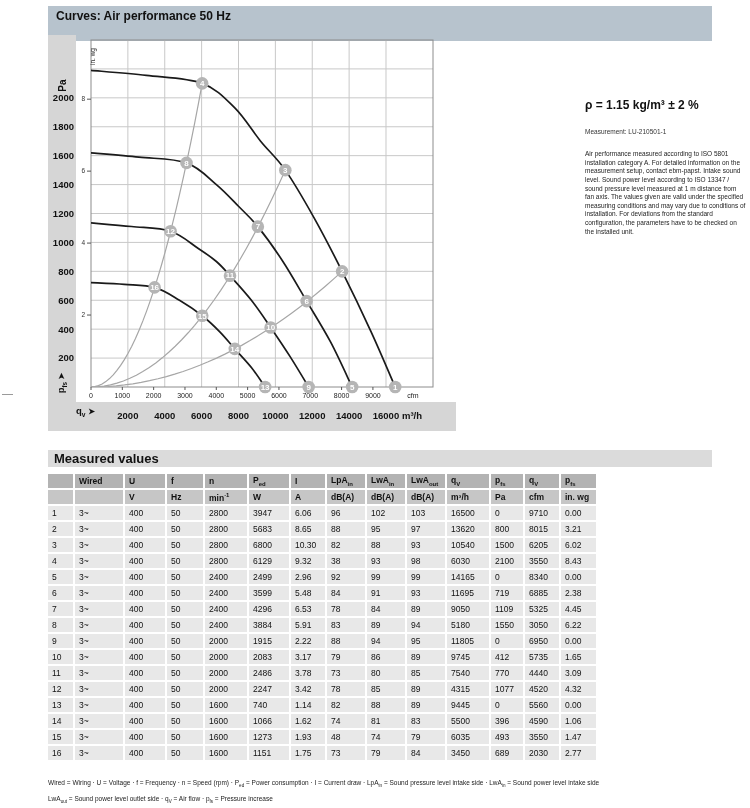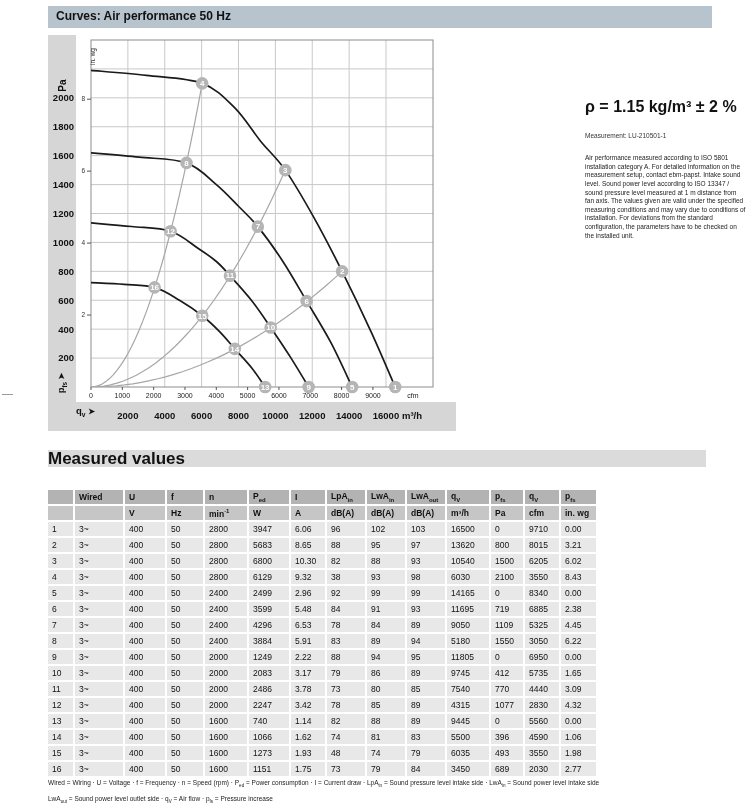--- a/index.html
+++ b/index.html
@@ -1,19 +1,19 @@
 <!DOCTYPE html>
 <html><head>
 <meta charset="utf-8">
 <style>
   html,body{margin:0;padding:0;}
   body{width:750px;height:808px;position:relative;background:#fff;
        font-family:"Liberation Sans",sans-serif;color:#111;overflow:hidden;}
 
-  .title-bar{position:absolute;left:48px;top:6px;width:656px;height:22px;
+  .title-bar{position:absolute;left:48px;top:6px;width:656px;height:35px;
     background:#b7c3cd;font-size:12px;font-weight:bold;line-height:21px;
     padding-left:8px;color:#111;}
 
   .crop-mark{position:absolute;left:2px;top:394px;width:11px;height:1px;background:#9a9a9a;}
 
   
   .chart{position:absolute;left:48px;top:35px;width:412px;height:398px;}
   .strip-left{position:absolute;left:0;top:0;width:28px;height:396px;background:#d6d6d6;}
   .strip-bottom{position:absolute;left:0;top:367px;width:408px;height:29px;background:#d6d6d6;}
   #chart-svg{position:absolute;left:0;top:0;}
@@ -28,28 +28,28 @@
   .tpa{font-size:9.5px;font-weight:bold;fill:#111;text-anchor:end;}
   .tin{font-size:6.5px;fill:#333;text-anchor:end;}
   .tcf{font-size:7px;fill:#222;text-anchor:middle;}
   .tcfu{font-size:7px;fill:#222;text-anchor:start;}
   .tmh{font-size:9.5px;font-weight:bold;fill:#111;text-anchor:middle;}
   .tmhu{font-size:9.5px;font-weight:bold;fill:#111;text-anchor:start;}
   .mnum{font-size:8px;font-weight:bold;fill:#fff;text-anchor:middle;}
 
   
   .info{position:absolute;left:585px;top:98px;width:162px;}
-  .density{font-size:16px;font-weight:bold;margin:0 0 16px 0;}
+  .density{font-size:12px;font-weight:bold;margin:0 0 16px 0;}
   .measurement{font-size:6.5px;color:#333;margin:0 0 15px 0;}
   .note{font-size:6.5px;color:#222;line-height:1.33;margin:0;}
 
   
   .mv-bar{position:absolute;left:48px;top:450px;width:658px;height:17px;background:#dbdbdb;
-    font-size:17px;font-weight:bold;line-height:17px;}
-  .mv-table{position:absolute;left:48px;top:474px;border-collapse:collapse;table-layout:fixed;width:549px;margin-top:16px;}
+    font-size:13px;font-weight:bold;line-height:17px;padding-left:6px;}
+  .mv-table{position:absolute;left:48px;top:474px;border-collapse:collapse;table-layout:fixed;width:549px;}
   .mv-table td,.mv-table th{border-right:2px solid #fff;border-bottom:2px solid #fff;
     font-size:8.5px;text-align:left;padding:0 0 0 4px;height:14px;overflow:hidden;white-space:nowrap;}
   .mv-table th{background:#b3b3b3;font-weight:bold;}
   .mv-table tr.units th{background:#c6c6c6;font-weight:bold;}
   .mv-table td{background:#e8e8e8;font-weight:normal;}
   sub{font-size:70%;} sup{font-size:70%;}
 
   .footer{position:absolute;left:48px;top:776px;width:670px;font-size:6.5px;color:#222;line-height:13px;}
 </style>
 </head>
@@ -371,21 +371,21 @@
         <td>1550</td>
         <td>3050</td>
         <td>6.22</td>
       </tr>
       <tr>
         <td>9</td>
         <td>3~</td>
         <td>400</td>
         <td>50</td>
         <td>2000</td>
-        <td>1249</td>
+        <td>1915</td>
         <td>2.22</td>
         <td>88</td>
         <td>94</td>
         <td>95</td>
         <td>11805</td>
         <td>0</td>
         <td>6950</td>
         <td>0.00</td>
       </tr>
       <tr>
@@ -426,21 +426,21 @@
         <td>400</td>
         <td>50</td>
         <td>2000</td>
         <td>2247</td>
         <td>3.42</td>
         <td>78</td>
         <td>85</td>
         <td>89</td>
         <td>4315</td>
         <td>1077</td>
-        <td>2830</td>
+        <td>4520</td>
         <td>4.32</td>
       </tr>
       <tr>
         <td>13</td>
         <td>3~</td>
         <td>400</td>
         <td>50</td>
         <td>1600</td>
         <td>740</td>
         <td>1.14</td>
@@ -475,21 +475,21 @@
         <td>50</td>
         <td>1600</td>
         <td>1273</td>
         <td>1.93</td>
         <td>48</td>
         <td>74</td>
         <td>79</td>
         <td>6035</td>
         <td>493</td>
         <td>3550</td>
-        <td>1.98</td>
+        <td>1.47</td>
       </tr>
       <tr>
         <td>16</td>
         <td>3~</td>
         <td>400</td>
         <td>50</td>
         <td>1600</td>
         <td>1151</td>
         <td>1.75</td>
         <td>73</td>

